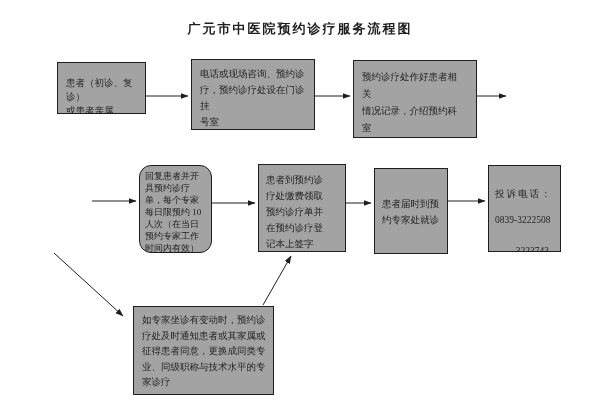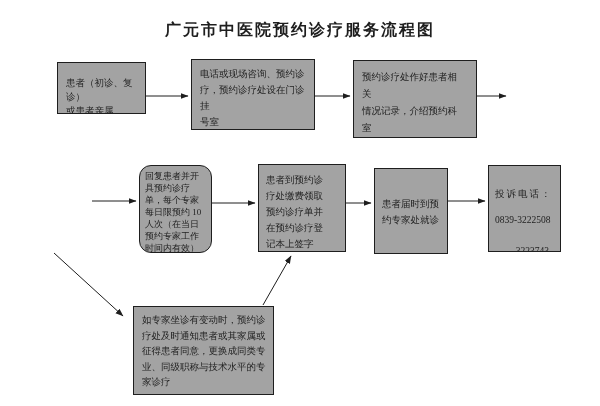--- a/index.html
+++ b/index.html
@@ -3,21 +3,21 @@
 <meta charset="utf-8">
 <style>
   :root { --ink:#1e1e1e; --background:#ffffff; }
   * { box-sizing:border-box; }
   body { margin:0; background:var(--background,#fff); font-family:"Liberation Serif", serif; }
   .stage { position:relative; width:600px; height:406px; background:var(--background,#fff); overflow:hidden; }
   svg.wires { position:absolute; left:0; top:0; width:600px; height:406px; pointer-events:none; }
   .arrow { stroke:var(--ink,#1e1e1e); stroke-width:1; fill:none; }
   .arrowhead { fill:var(--ink,#1e1e1e); }
   .title { position:absolute; top:20px; left:0; right:0; text-align:center;
-           font-size:16px; font-weight:bold; letter-spacing:2px; color:var(--ink,#1e1e1e); }
+           font-size:13px; font-weight:bold; letter-spacing:2px; color:var(--ink,#1e1e1e); }
   .box { position:absolute; background:#a3a3a3; border:1px solid var(--ink,#1e1e1e);
          color:var(--ink,#1e1e1e); font-size:9.5px; white-space:pre-line; overflow:hidden; }
   .b1 { left:57px;  top:62px;  width:89px;  height:52px; padding:13px 4px 0 8px; line-height:14px; }
   .b2 { left:191px; top:59px;  width:124px; height:71px; padding:6px 4px 0 8px;  line-height:16px; }
   .b3 { left:353px; top:60px;  width:124px; height:78px; padding:8px 13px 0 8px;  line-height:17px; }
   .b4 { left:32px;  top:166px; width:60px;  height:87px; padding:13px 2px 0 7px; line-height:17px; }
   .b5 { left:139px; top:165px; width:73px;  height:88px; padding:4px 2px 0 5px;  line-height:12px; font-size:9px;border-radius:12px; }
   .b6 { left:258px; top:164px; width:88px;  height:88px; padding:7px 2px 0 7px;  line-height:16px; }
   .b7 { left:374px; top:168px; width:74px;  height:86px; padding:27px 2px 0 7px; line-height:16px; }
   .b8 { left:488px; top:165px; width:73px;  height:87px; padding:9px 4px 0 6px;  line-height:13px; }

